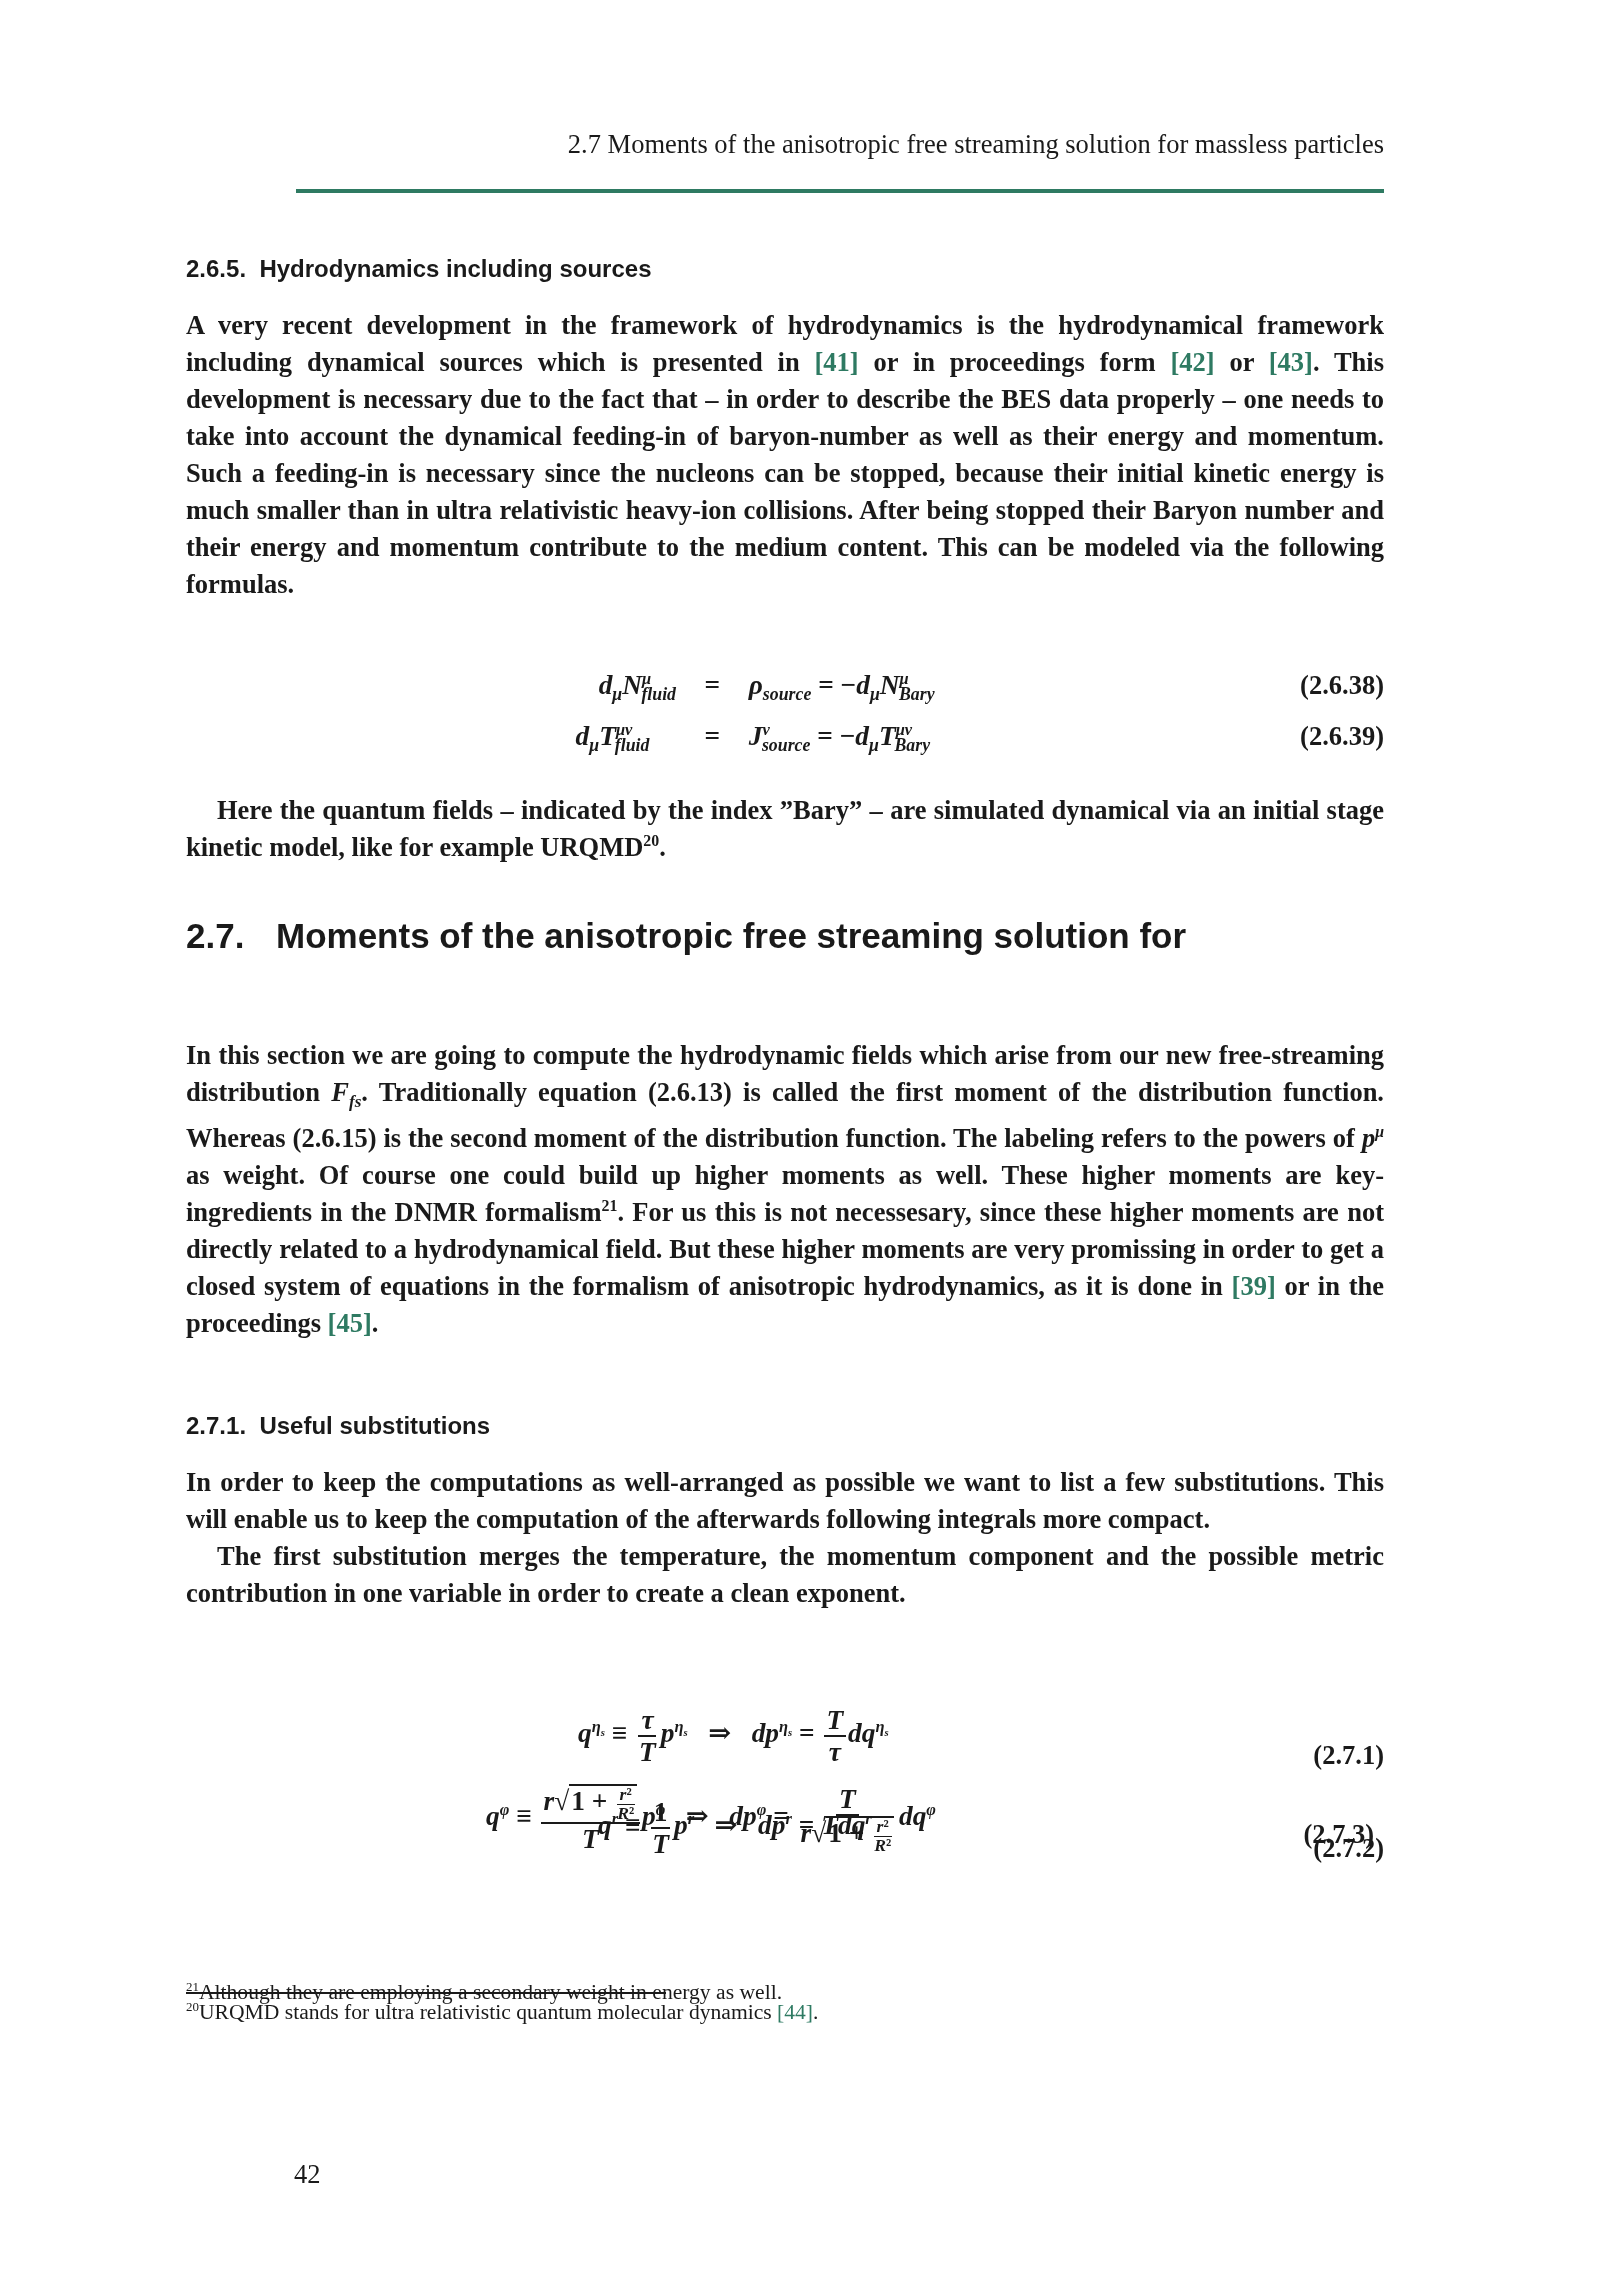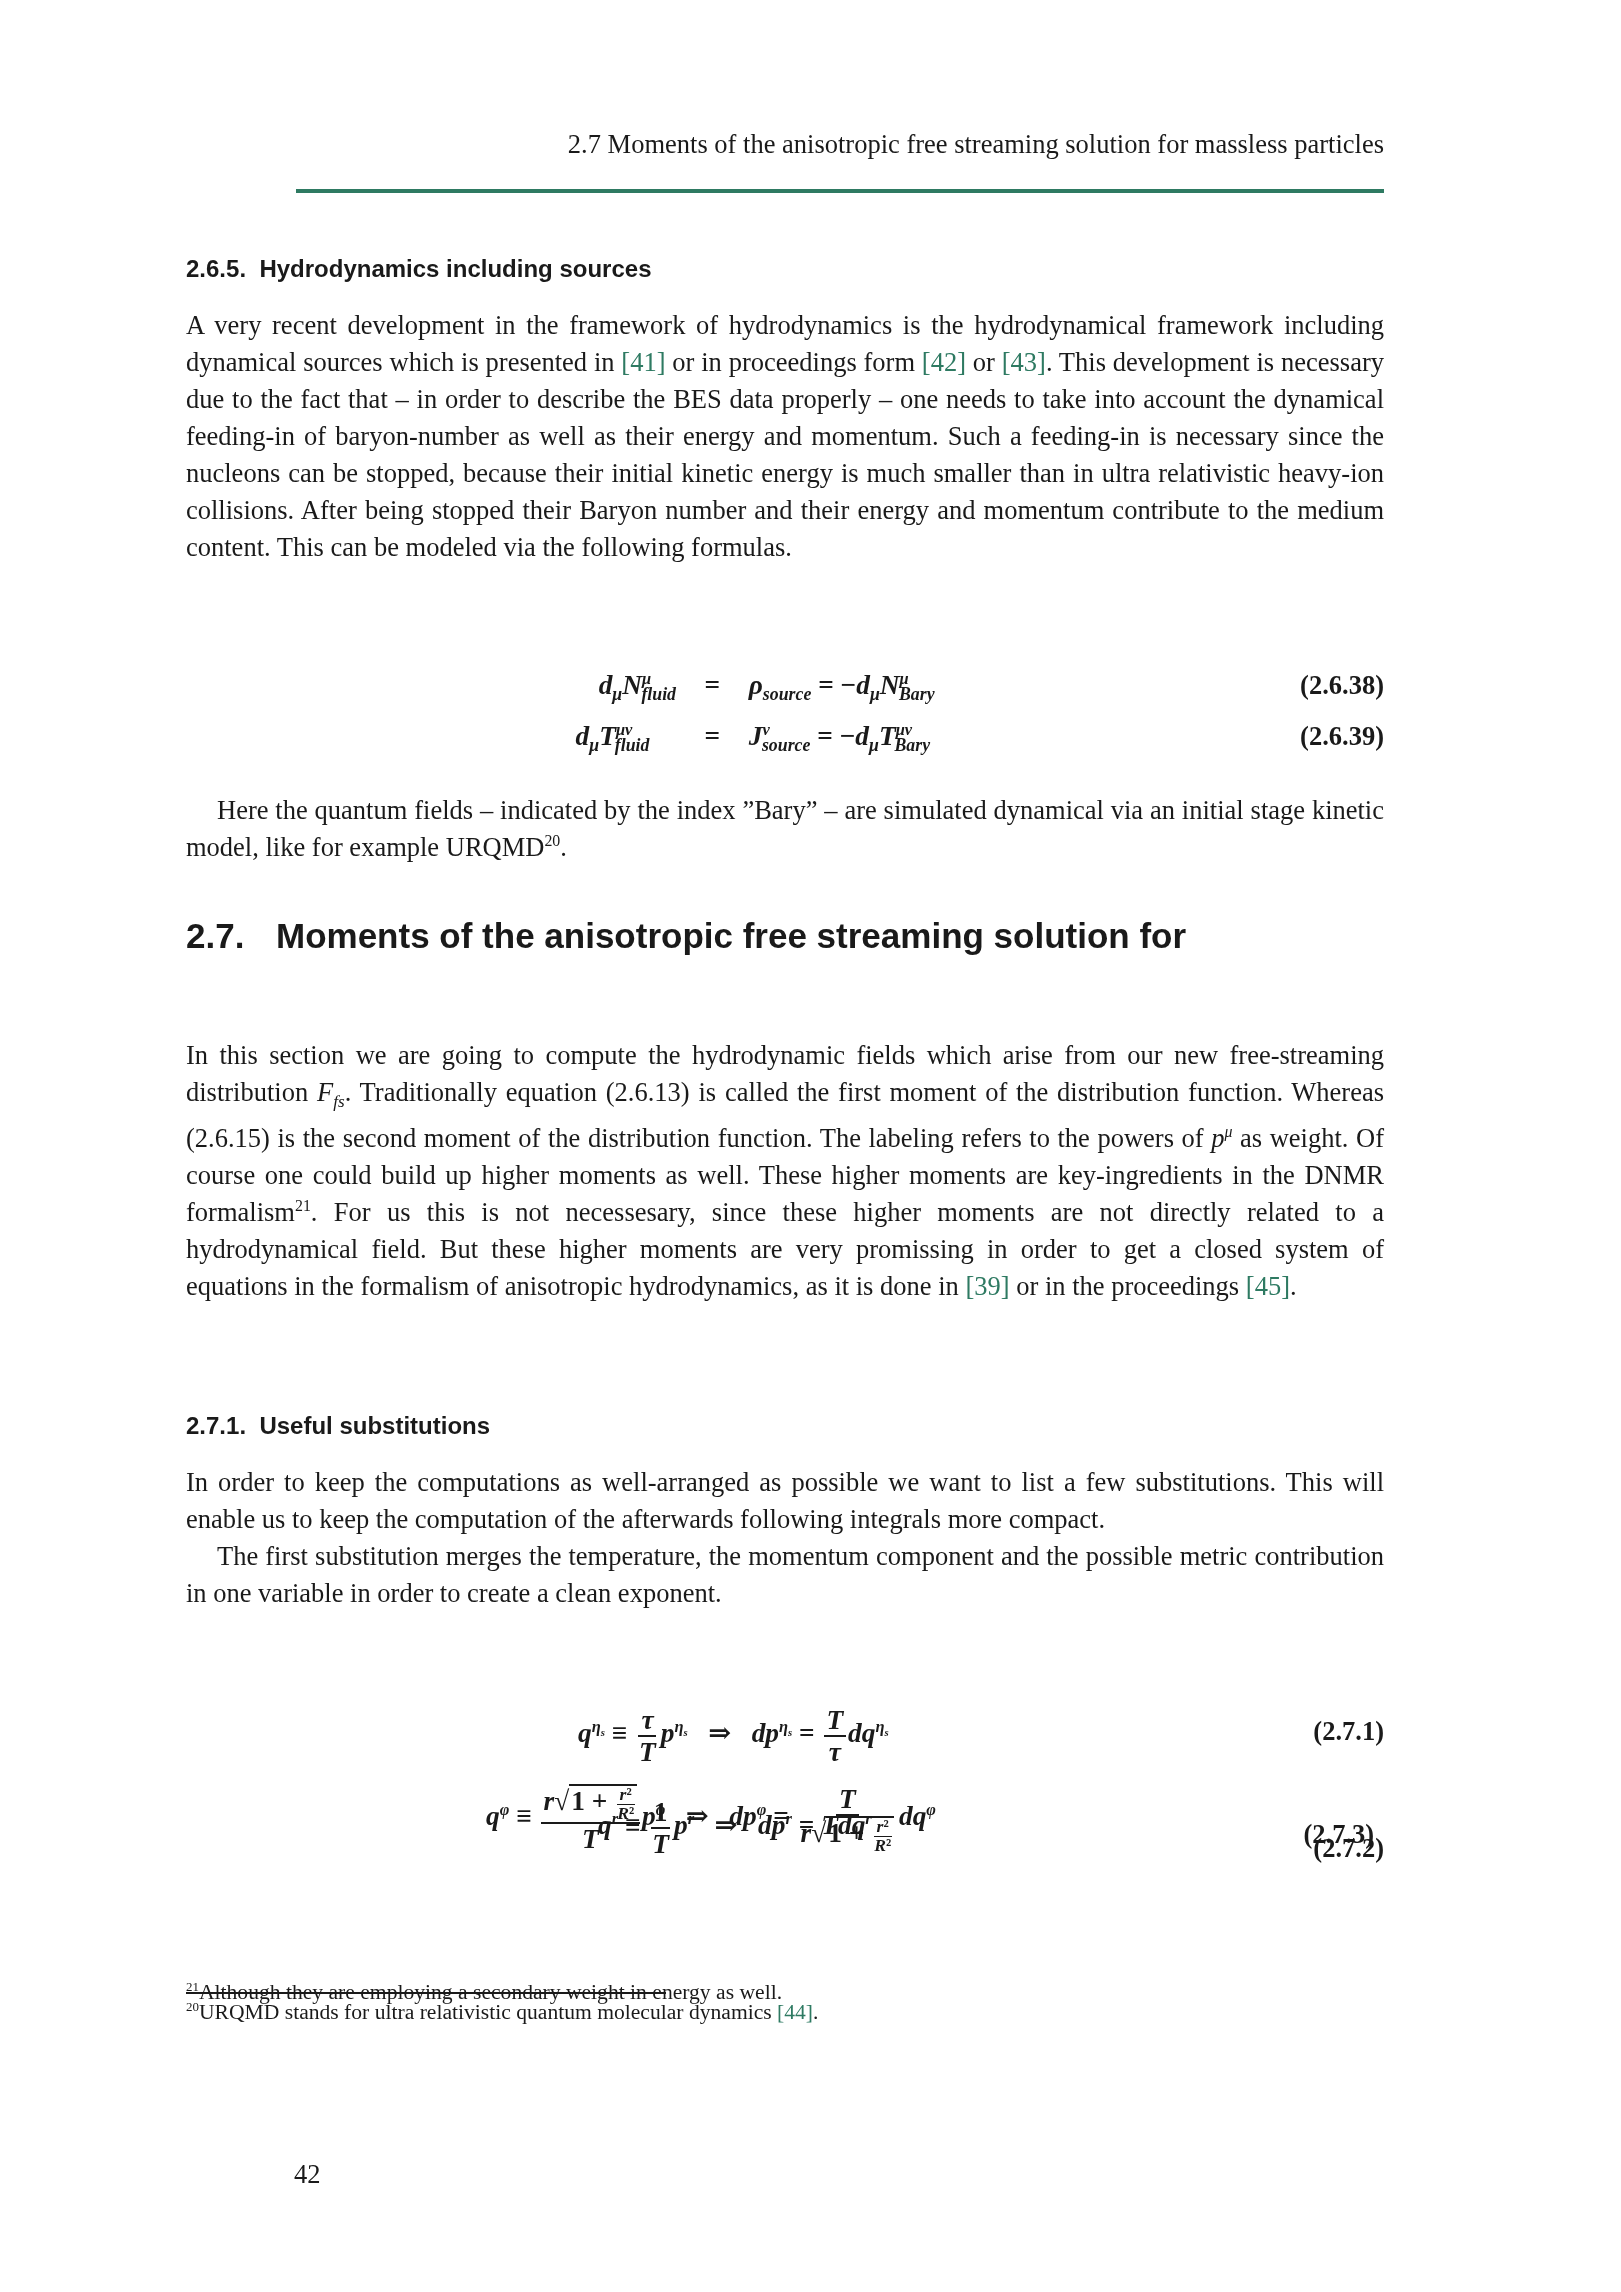--- a/index.html
+++ b/index.html
@@ -2,21 +2,21 @@
 <html><head>
 <meta charset="utf-8">
 <style>
   html, body { margin: 0; padding: 0; background: #ffffff; }
   body { width: 1621px; height: 2293px; position: relative; overflow: hidden;
          font-family: "Liberation Serif", "DejaVu Serif", serif; color: #1a1a1a; }
   .abs { position: absolute; }
   .runhead { left: 382px; top: 129px; width: 1002px; text-align: right; font-size: 26.5px; }
   .rule { left: 296px; top: 189px; width: 1088px; height: 3.9px; background: #2e7a62; }
   .text { left: 186px; width: 1198px; font-size: 26.5px; line-height: 37px; text-align: justify; }
-  .text p { margin: 0; }
+  .text p { margin: 0; font-weight: bold; }
   .indent { text-indent: 31px; }
   .h3 { font-family: "Liberation Sans", "DejaVu Sans", sans-serif; font-weight: bold; font-size: 24px; }
   .h2 { font-family: "Liberation Sans", "DejaVu Sans", sans-serif; font-weight: bold; font-size: 35px; line-height: 51px; }
   .h2 .num { display: inline-block; width: 90px; }
   .h2 .cont { padding-left: 90px; }
   .cite { color: #2e7a62; }
   sup { font-size: 60%; line-height: 0; }
   i { font-style: italic; }
   .eq { font-size: 27.4px; white-space: nowrap; font-weight: bold; }
   .eqnum { position: absolute; right: 0; font-size: 26.5px; }
@@ -86,21 +86,21 @@
   <div style="position:absolute; left:392px; top:0;">
     <i>q</i><sup><i>η<sub>s</sub></i></sup> ≡ <span class="frac">
         <span class="n"><i>τ</i></span>
         <span class="d"><i>T</i></span>
       </span><i>p</i><sup><i>η<sub>s</sub></i></sup>
     &nbsp;&nbsp;⇒&nbsp;&nbsp; <i>dp</i><sup><i>η<sub>s</sub></i></sup> = <span class="frac">
         <span class="n"><i>T</i></span>
         <span class="d"><i>τ</i></span>
       </span><i>dq</i><sup><i>η<sub>s</sub></i></sup>
   </div>
-  <span class="eqnum" style="top:11px;">(2.7.1)</span>
+  <span class="eqnum" style="top:35px;">(2.7.1)</span>
 </div>
 
 <div class="abs eq" style="left:186px; top:1784px; width:1198px; height:137px;">
   <div style="position:absolute; left:300px; top:0;">
     <i>q</i><sup><i>φ</i></sup> ≡ <span class="frac">
         <span class="n"><i>r</i>√<span class="sqrt">1 + <span class="sfrac">
               <span class="n"><i>r</i>²</span>
               <span class="d"><i>R</i>²</span>
             </span></span></span>
         <span class="d"><i>T</i></span>

